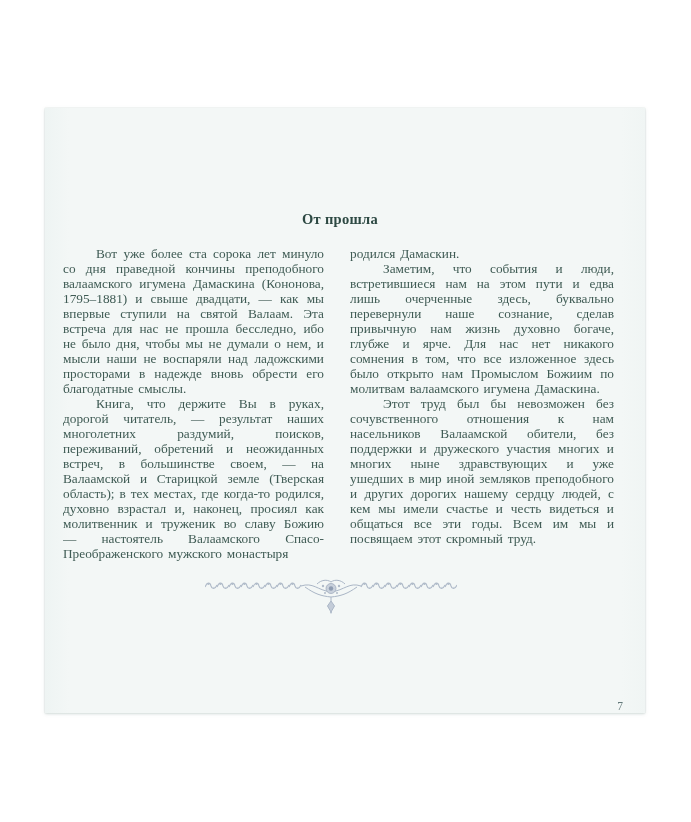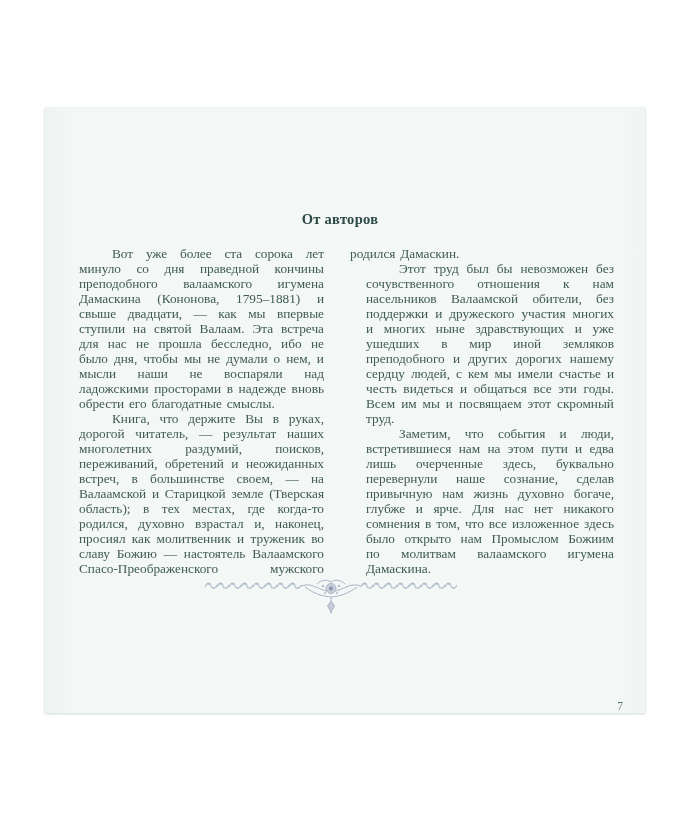--- a/index.html
+++ b/index.html
@@ -33,21 +33,21 @@
     top: 138px;
     height: 330px;
     overflow: hidden;
     font-size: 13.3px;
     line-height: 15px;
     color: #3f5b54;
     text-align: justify;
     word-spacing: 1.5px;
   }
   .col p { margin: 0; }
-  .col p.indent { text-indent: 33px; margin-left: 16px; }
+  .col p.indent { text-indent: 33px; }
   .col-left  { left: 18px;  width: 261px; }
   .col-right { left: 305px; width: 264px; }
   .ornament {
     position: absolute;
     left: 160px; top: 468px;
     width: 252px; height: 38px;
   }
   .page-number {
     position: absolute;
     left: 563px; top: 592px;
@@ -55,31 +55,31 @@
     text-align: center;
     font-size: 11.5px;
     color: #64797a;
   }
 </style>
 </head>
 <body>
 
 <div class="page">
 
-  <h1 class="title">От авторов</h1>
+  <h1 class="title">От прошла</h1>
 
   <div class="col col-left">
     <p class="indent">Вот уже более ста сорока лет минуло со дня праведной кончины преподобного валаамского игумена Дамаскина (Кононова, 1795–1881) и свыше двадцати, — как мы впервые ступили на святой Валаам. Эта встреча для нас не прошла бесследно, ибо не было дня, чтобы мы не думали о нем, и мысли наши не воспаряли над ладожскими просторами в надежде вновь обрести его благодатные смыслы.</p>
     <p class="indent">Книга, что держите Вы в руках, дорогой читатель, — результат наших многолетних раздумий, поисков, переживаний, обретений и неожиданных встреч, в большинстве своем, — на Валаамской и Старицкой земле (Тверская область); в тех местах, где когда-то родился, духовно взрастал и, наконец, просиял как молитвенник и труженик во славу Божию — настоятель Валаамского Спасо-Преображенского мужского монастыря</p>
   </div>
 
   <div class="col col-right">
     <p>родился Дамаскин.</p>
+    <p class="indent">Заметим, что события и люди, встретившиеся нам на этом пути и едва лишь очерченные здесь, буквально перевернули наше сознание, сделав привычную нам жизнь духовно богаче, глубже и ярче. Для нас нет никакого сомнения в том, что все изложенное здесь было открыто нам Промыслом Божиим по молитвам валаамского игумена Дамаскина.</p>
     <p class="indent">Этот труд был бы невозможен без сочувственного отношения к нам насельников Валаамской обители, без поддержки и дружеского участия многих и многих ныне здравствующих и уже ушедших в мир иной земляков преподобного и других дорогих нашему сердцу людей, с кем мы имели счастье и честь видеться и общаться все эти годы. Всем им мы и посвящаем этот скромный труд.</p>
-    <p class="indent">Заметим, что события и люди, встретившиеся нам на этом пути и едва лишь очерченные здесь, буквально перевернули наше сознание, сделав привычную нам жизнь духовно богаче, глубже и ярче. Для нас нет никакого сомнения в том, что все изложенное здесь было открыто нам Промыслом Божиим по молитвам валаамского игумена Дамаскина.</p>
   </div>
 
   <div class="ornament">
     <svg width="252" height="38" viewBox="0 0 252 38" xmlns="http://www.w3.org/2000/svg">
       <defs>
         <g id="vine" stroke="#b0bbc9" stroke-width="1.1" fill="none">
           <path d="M0 11 C 2 6, 5 6, 6 10 C 7 13.5, 10 13.5, 12 9"></path>
           <circle cx="3.5" cy="8" r="1" fill="#b0bbc9" stroke="none"></circle>
           <circle cx="9" cy="11.5" r="0.8" fill="#c3ccd8" stroke="none"></circle>
         </g>

